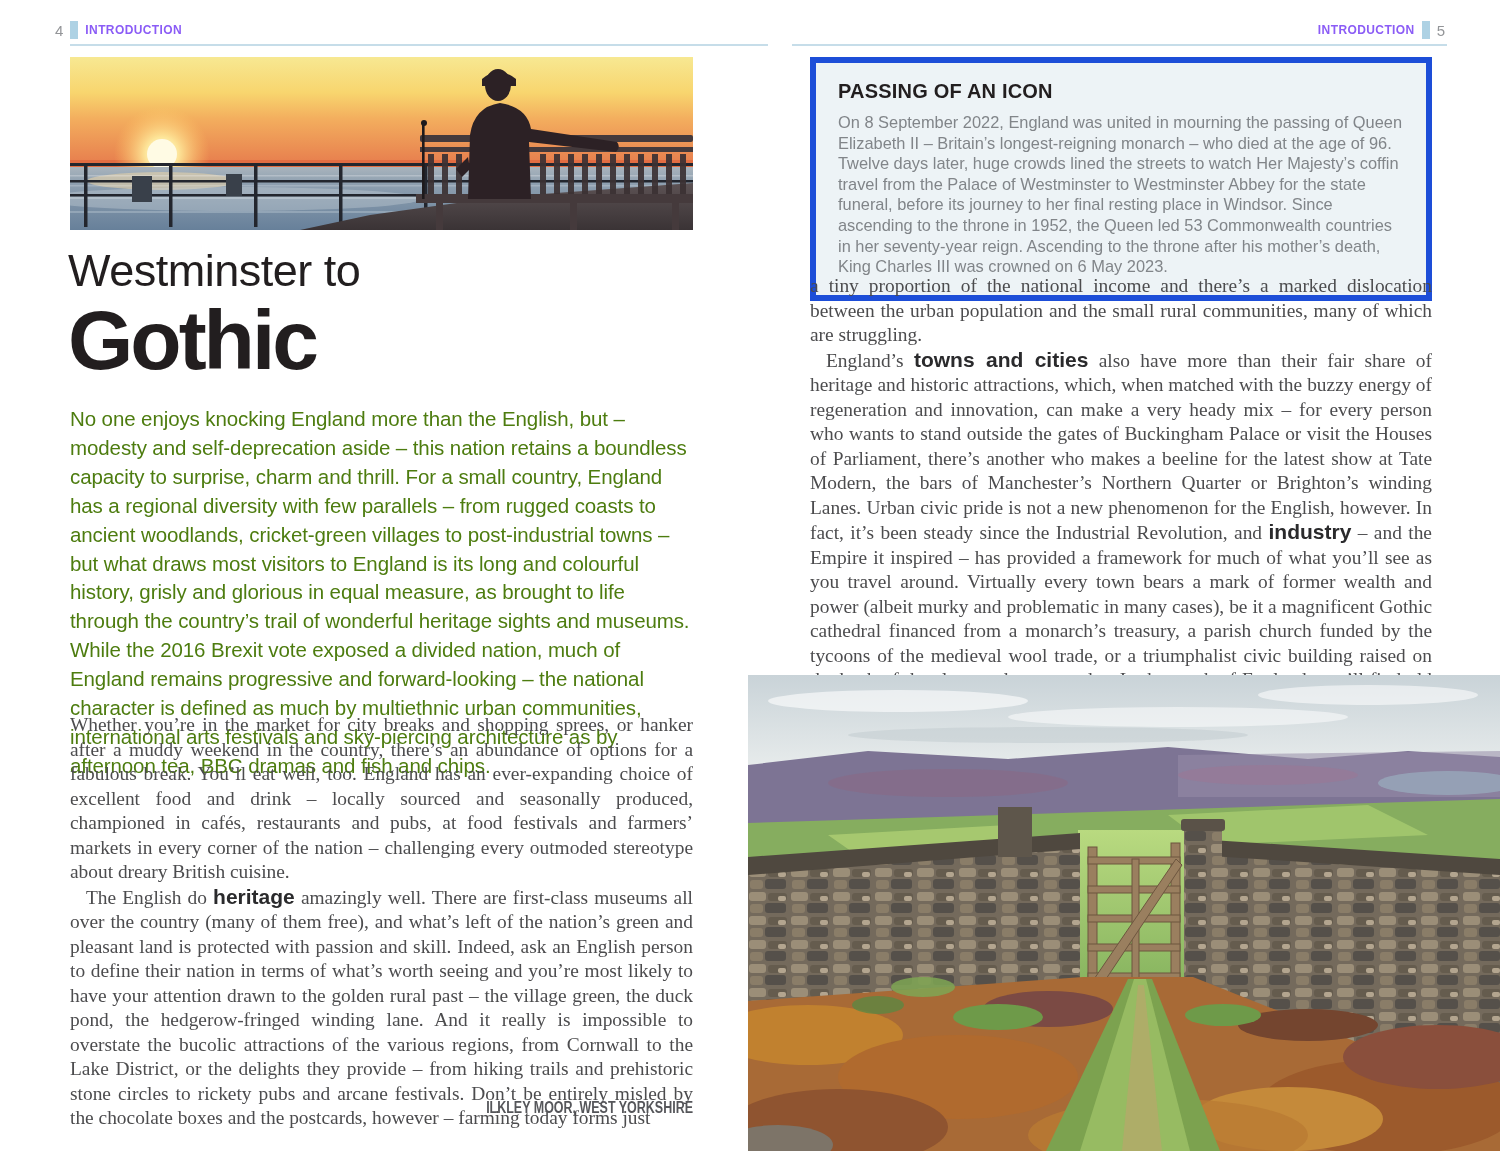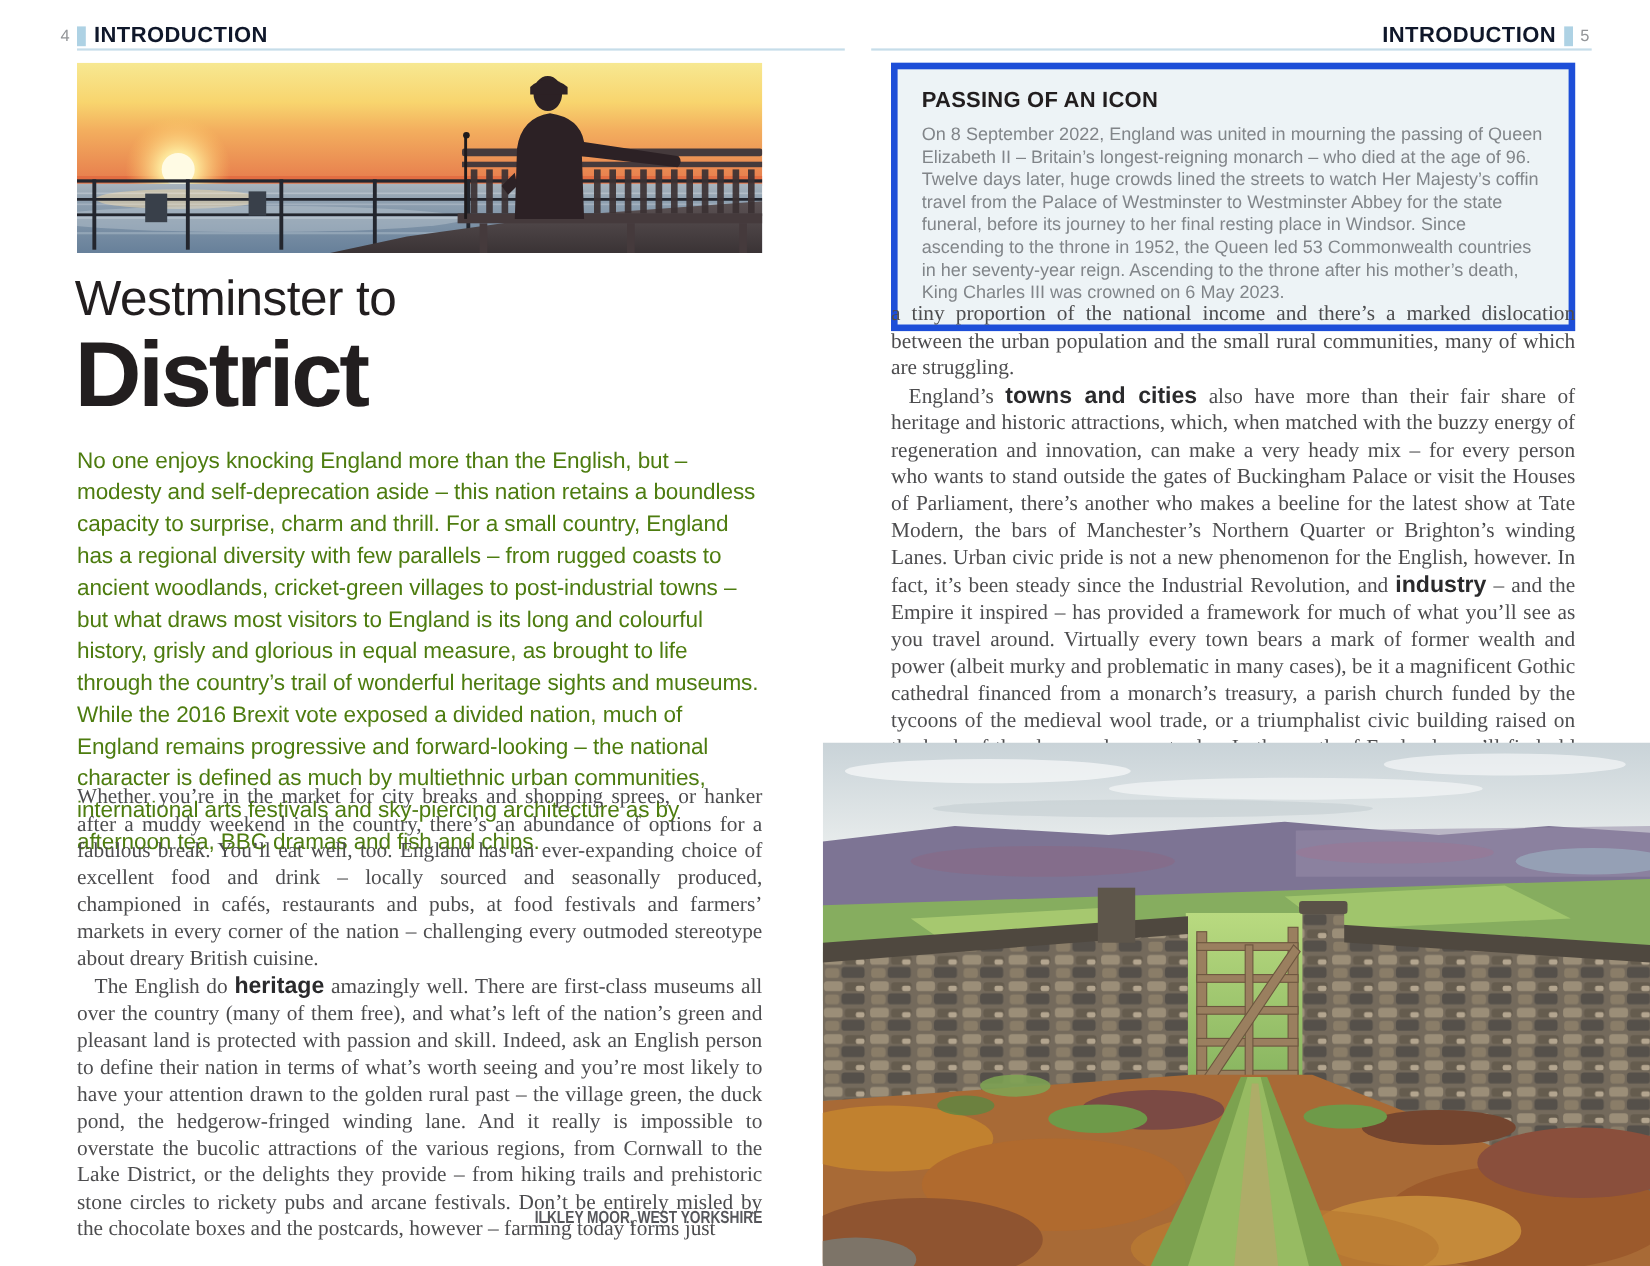--- a/index.html
+++ b/index.html
@@ -3,21 +3,21 @@
 <meta charset="utf-8">
 <style>
   html,body{margin:0;padding:0;background:#ffffff;}
   .spread{position:relative;width:1500px;height:1151px;background:#fff;overflow:hidden;
           font-family:"Liberation Sans",sans-serif;}
 
   
   .runhead{position:absolute;top:21px;display:flex;align-items:center;gap:7px;}
   .runhead .folio{font-size:15px;color:#939598;}
   .runhead .bar{width:8px;height:18px;background:#aed2e4;}
-  .runhead .label{font-size:20px;font-weight:bold;color:#0f172a;letter-spacing:.4px;}
+  .runhead .label{font-size:12px;font-weight:bold;color:#8b5cf6;letter-spacing:.4px;}
   .rule{position:absolute;height:2px;background:#c6dde9;}
 
   
   .photo-top{position:absolute;left:70px;top:57px;width:623px;height:173px;}
   .titleblock{position:absolute;left:68px;top:246px;width:625px;color:#221e1f;}
   .title-kicker{font-size:45px;font-weight:400;letter-spacing:-.5px;line-height:1.1;}
   .title-main{font-size:84px;font-weight:bold;letter-spacing:-3px;line-height:1.0;margin-top:2px;}
   .intro{position:absolute;left:70px;top:405px;width:625px;font-size:20.5px;line-height:28.9px;
          color:#4d7c0f;letter-spacing:-.1px;}
   .serifcol{font-family:"Liberation Serif",serif;font-size:19.4px;line-height:24.5px;
@@ -143,21 +143,21 @@
         <ellipse cx="428" cy="28" rx="13" ry="16"></ellipse>
         <path d="M412 22 Q428 8 446 22 L446 29 L412 29 Z"></path>
         <path d="M398 142 L400 78 Q404 50 430 46 Q457 50 461 72 L547 85 Q551 90 546 95 L459 85 L461 142 Z"></path>
         <path d="M398 100 L386 112 L392 120 L400 112 Z"></path>
       </g>
     </svg>
   </div>
 
   <div class="titleblock">
     <div class="title-kicker">Westminster to</div>
-    <div class="title-main">District</div>
+    <div class="title-main">Gothic</div>
   </div>
 
   <div class="intro">No one enjoys knocking England more than the English, but – modesty and self-deprecation aside – this nation retains a boundless capacity to surprise, charm and thrill. For a small country, England has a regional diversity with few parallels – from rugged coasts to ancient woodlands, cricket-green villages to post-industrial towns – but what draws most visitors to England is its long and colourful history, grisly and glorious in equal measure, as brought to life through the country’s trail of wonderful heritage sights and museums. While the 2016 Brexit vote exposed a divided nation, much of England remains progressive and forward-looking – the national character is defined as much by multiethnic urban communities, international arts festivals and sky-piercing architecture as by afternoon tea, BBC dramas and fish and chips.</div>
 
   <div class="serifcol serif-left">
     <p>Whether you’re in the market for city breaks and shopping sprees, or hanker after a muddy weekend in the country, there’s an abundance of options for a fabulous break. You’ll eat well, too. England has an ever-expanding choice of excellent food and drink – locally sourced and seasonally produced, championed in cafés, restaurants and pubs, at food festivals and farmers’ markets in every corner of the nation – challenging every outmoded stereotype about dreary British cuisine.</p>
     <p class="indent"><span>The English do </span><span class="inlinebold">heritage</span><span> amazingly well. There are first-class museums all over the country (many of them free), and what’s left of the nation’s green and pleasant land is protected with passion and skill. Indeed, ask an English person to define their nation in terms of what’s worth seeing and you’re most likely to have your attention drawn to the golden rural past – the village green, the duck pond, the hedgerow-fringed winding lane. And it really is impossible to overstate the bucolic attractions of the various regions, from Cornwall to the Lake District, or the delights they provide – from hiking trails and prehistoric stone circles to rickety pubs and arcane festivals. Don’t be entirely misled by the chocolate boxes and the postcards, however – farming today forms just</span></p>
   </div>
 
   <div class="caption">ILKLEY MOOR, WEST YORKSHIRE</div>

